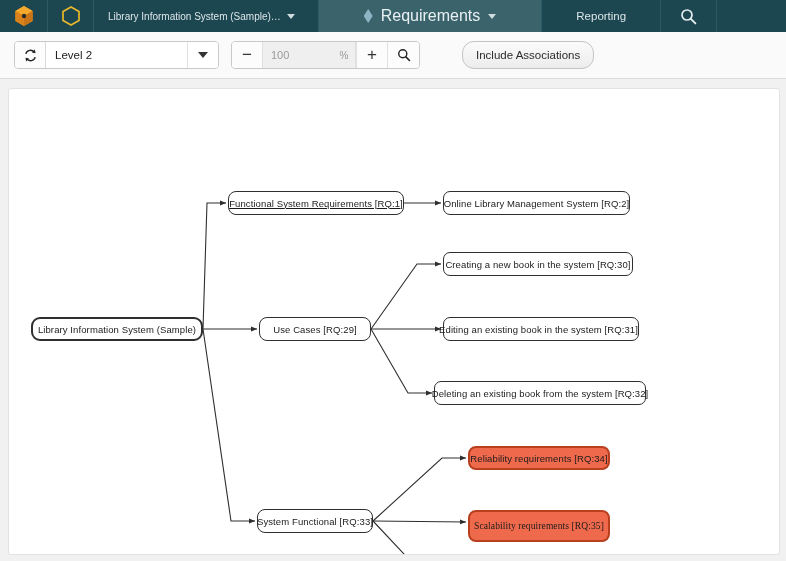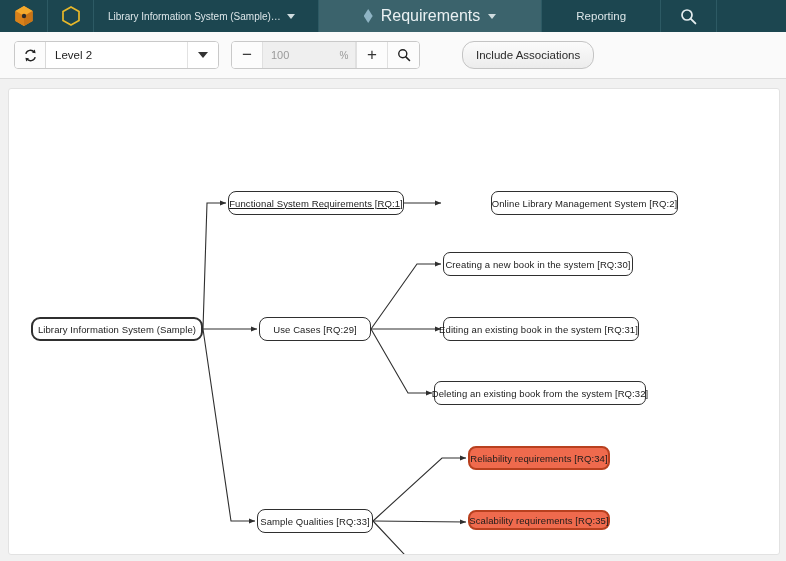--- a/index.html
+++ b/index.html
@@ -348,39 +348,39 @@
         <path d="M364,432 L457,433" fill="none" stroke="#2f2f2f" stroke-width="1.1" marker-end="url(#arrow)"></path>
         <path d="M364,432 L425,497 L449,497" fill="none" stroke="#2f2f2f" stroke-width="1.1" marker-end="url(#arrow)"></path>
       </svg>
     <div id="node-layer">
         <div class="node root" style="left: 22px; top: 228px; width: 172px; height: 24px; background: rgb(255, 255, 255); border-color: rgb(47, 47, 47);">
           <span>Library Information System (Sample)</span>
         </div>
         <div class="node lvl2" style="left: 219px; top: 102px; width: 176px; height: 24px; background: rgb(255, 255, 255); border-color: rgb(47, 47, 47); text-decoration: underline;">
           <span>Functional System Requirements [RQ:1]</span>
         </div>
-        <div class="node " style="left: 434px; top: 102px; width: 187px; height: 24px; background: rgb(255, 255, 255); border-color: rgb(47, 47, 47); margin-left: 48px;">
+        <div class="node " style="left: 434px; top: 102px; width: 187px; height: 24px; background: rgb(255, 255, 255); border-color: rgb(47, 47, 47);">
           <span>Online Library Management System [RQ:2]</span>
         </div>
         <div class="node lvl2" style="left: 250px; top: 228px; width: 112px; height: 24px; background: rgb(255, 255, 255); border-color: rgb(47, 47, 47);">
           <span>Use Cases [RQ:29]</span>
         </div>
         <div class="node " style="left: 434px; top: 163px; width: 190px; height: 24px; background: rgb(255, 255, 255); border-color: rgb(47, 47, 47);">
           <span>Creating a new book in the system [RQ:30]</span>
         </div>
         <div class="node " style="left: 434px; top: 228px; width: 196px; height: 24px; background: rgb(255, 255, 255); border-color: rgb(47, 47, 47); justify-content: flex-end;">
           <span>Editing an existing book in the system [RQ:31]</span>
         </div>
         <div class="node " style="left: 425px; top: 292px; width: 212px; height: 24px; background: rgb(255, 255, 255); border-color: rgb(47, 47, 47);">
           <span>Deleting an existing book from the system [RQ:32]</span>
         </div>
         <div class="node lvl2" style="left: 248px; top: 420px; width: 116px; height: 24px; background: rgb(255, 255, 255); border-color: rgb(47, 47, 47);">
-          <span>Sample Qualities [RQ:33]</span>
+          <span>System Functional [RQ:33]</span>
         </div>
         <div class="node colored" style="left: 459px; top: 357px; width: 142px; height: 24px; background: rgb(239, 106, 77); border-color: rgb(184, 64, 31);">
           <span>Reliability requirements [RQ:34]</span>
         </div>
-        <div class="node colored" style="left: 459px; top: 421px; width: 142px; height: 20px; background: rgb(239, 106, 77); border-color: rgb(184, 64, 31);">
+        <div class="node colored" style="left: 459px; top: 421px; width: 142px; height: 32px; background: rgb(239, 106, 77); border-color: rgb(184, 64, 31); font-family: Liberation Serif, serif;">
           <span>Scalability requirements [RQ:35]</span>
         </div>
       </div>
   </div>
 </div>
 
 </body></html>

